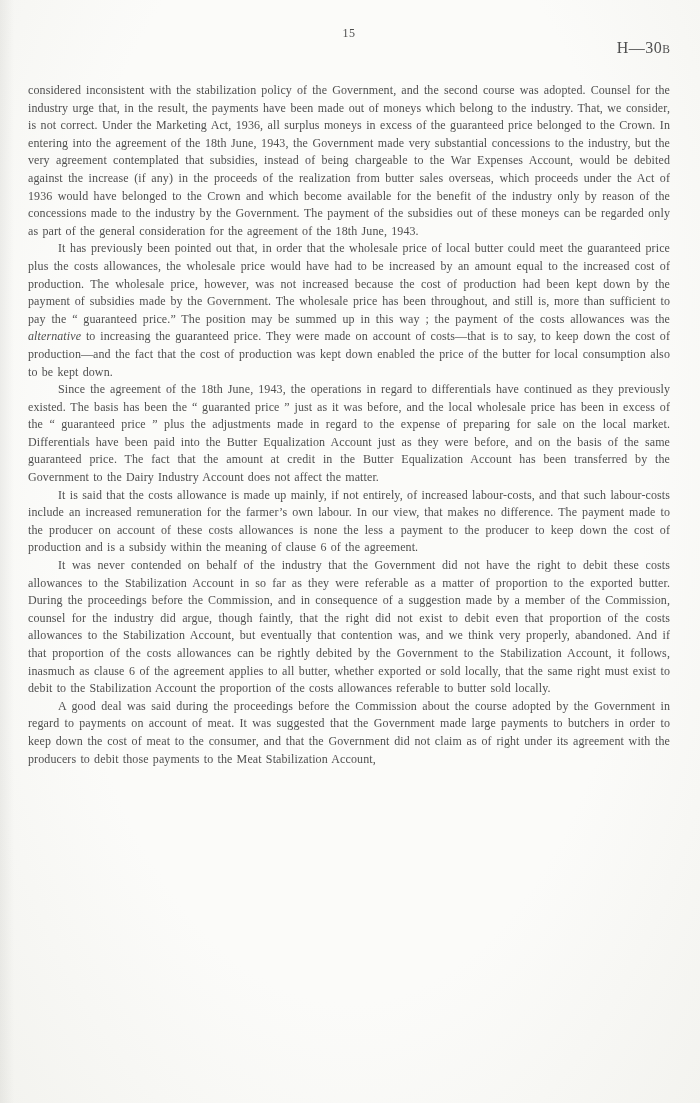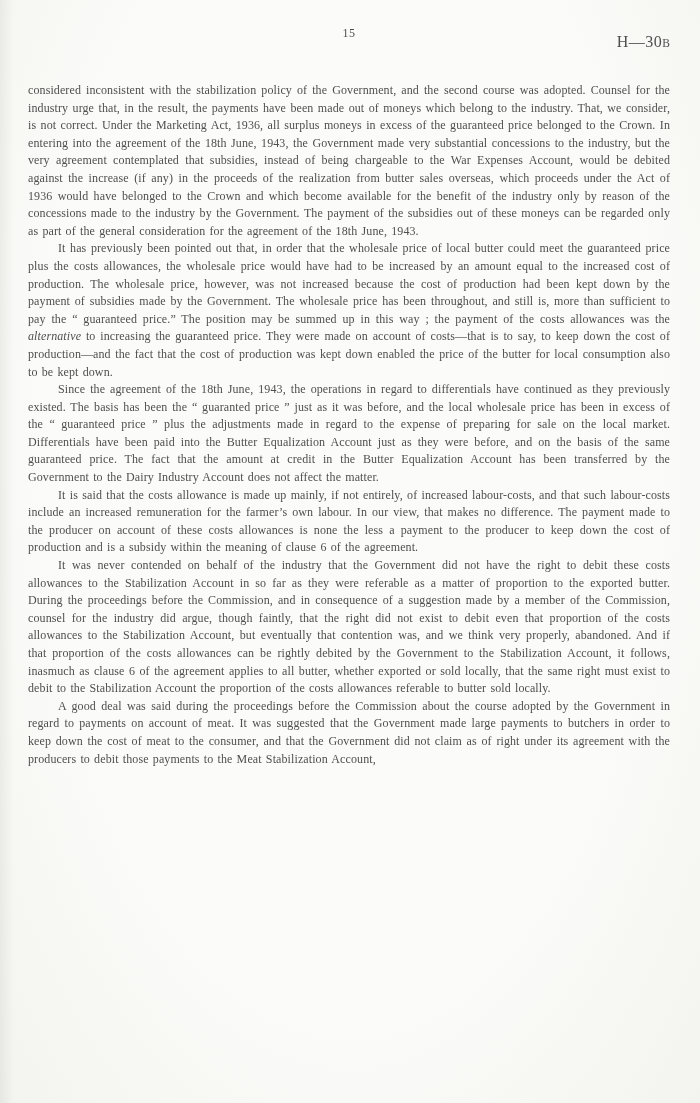--- a/index.html
+++ b/index.html
@@ -38,21 +38,21 @@
   }
   .hdr-center {
     position: absolute;
     left: 0; right: 0;
     text-align: center;
     font-size: 12px;
   }
   .hdr-right {
     position: absolute;
     right: 0;
-    top: 7px;
+    top: 13px;
     font-size: 16px;
     white-space: nowrap;
   }
   .hdr-right .sc {
     font-size: 11.5px;
     letter-spacing: 0;
   }
   .doc-body {
     position: absolute;
     top: 82px;

